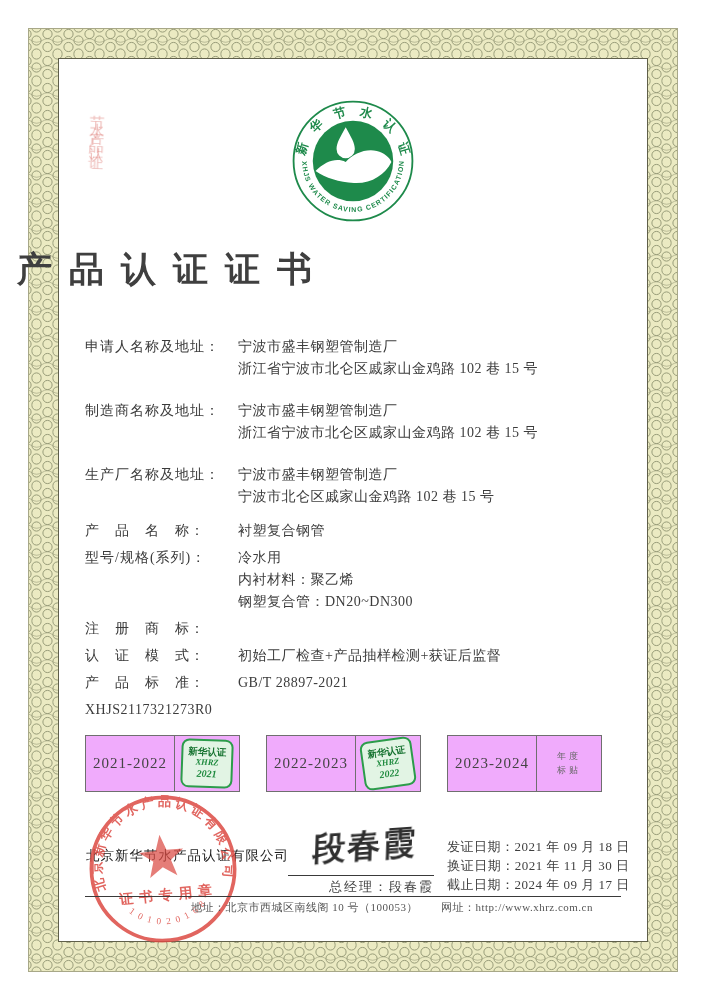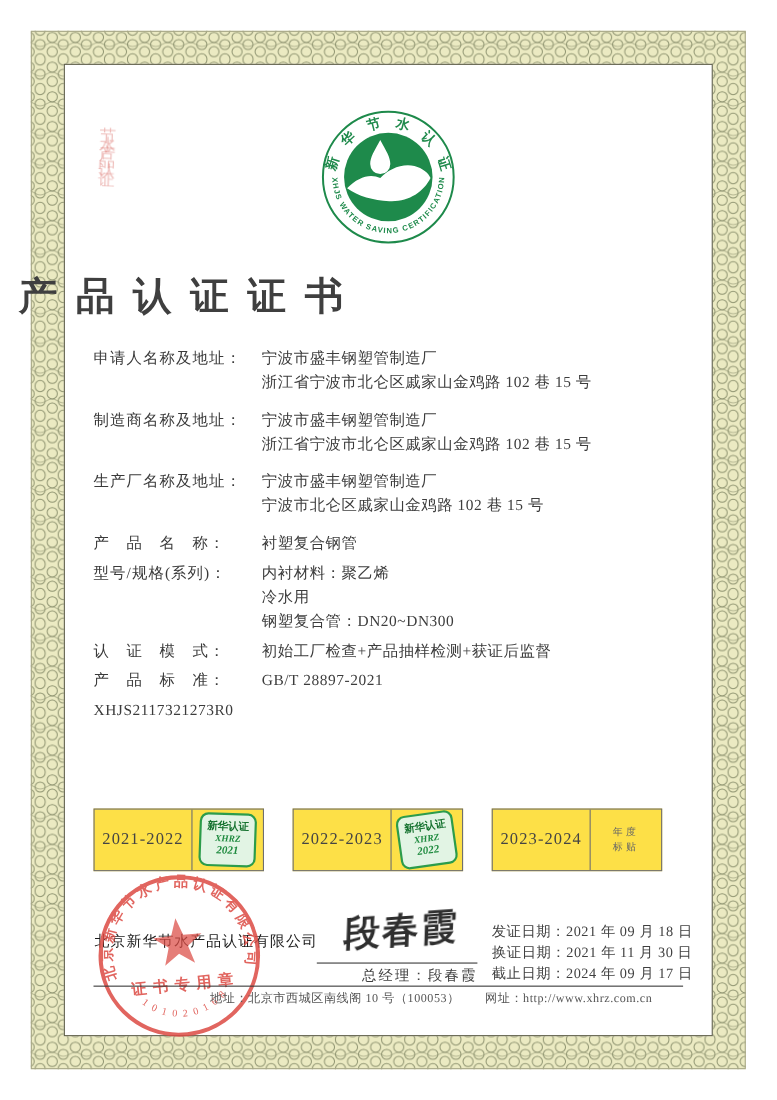--- a/index.html
+++ b/index.html
@@ -15,30 +15,30 @@
     position:absolute;left:0;top:246px;width:706px;text-align:left;
     font-family:"Liberation Sans","DejaVu Sans",sans-serif;
     font-size:35px;font-weight:700;letter-spacing:17px;text-indent:17px;color:#3f3f3f;
   }
   
   .fields{position:absolute;left:85px;top:316px;width:537px;}
   .row{display:flex;font-size:14px;line-height:22px;}
   .row .lbl{width:153px;flex:none;letter-spacing:1px;color:#3a3a3a;}
   .row .val{flex:1;}
   .row .val div{min-height:22px;letter-spacing:0.5px;}
-  .m12{margin-bottom:12px;}
+  .m12{margin-bottom:12px;margin-top:20px;}
   .m5{margin-bottom:5px;}
   
   .statement{
     position:absolute;left:85px;top:684px;width:537px;
     font-size:14px;line-height:21px;text-indent:2em;letter-spacing:0.5px;color:#3a3a3a;
   }
   
   .boxes{position:absolute;left:85px;top:735px;width:517px;display:flex;justify-content:space-between;}
-  .ybox{width:153px;height:55px;border:1px solid #6f6f6f;display:flex;background:#fde047;}
+  .ybox{width:153px;height:55px;border:1px solid #6f6f6f;display:flex;background:#f0abfc;}
   .ybox .year{flex:1;display:flex;align-items:center;justify-content:center;
     font-size:15px;letter-spacing:1px;color:#444;}
   .ybox .slot{width:64px;border-left:1px solid #6f6f6f;position:relative;
     display:flex;align-items:center;justify-content:center;}
   .sticker{
     width:48px;height:45px;border:2px solid #2c9c4b;border-radius:8px;background:#e2f4e4;
     display:flex;flex-direction:column;align-items:center;justify-content:center;line-height:1.15;
   }
   .sticker .s1{font-size:9.5px;font-weight:700;color:#15722f;font-family:"Liberation Sans",sans-serif;}
   .sticker .s2{font-size:8.5px;font-style:italic;font-weight:700;color:#1e8a3e;}
@@ -138,24 +138,30 @@
     </div>
     <div class="row m5">
       <div class="lbl">产　品　名　称：</div>
       <div class="val">
           <div>衬塑复合钢管</div>
         </div>
     </div>
     <div class="row m5">
       <div class="lbl">型号/规格(系列)：</div>
       <div class="val">
+        <div>冷水用</div>
         <div>内衬材料：聚乙烯</div>
-        <div>冷水用</div>
         <div>钢塑复合管：DN20~DN300</div>
       </div>
+    </div>
+    <div class="row m5">
+      <div class="lbl">注　册　商　标：</div>
+      <div class="val">
+          <div></div>
+        </div>
     </div>
     <div class="row m5">
       <div class="lbl">认　证　模　式：</div>
       <div class="val">
           <div>初始工厂检查+产品抽样检测+获证后监督</div>
         </div>
     </div>
     <div class="row m5">
       <div class="lbl">产　品　标　准：</div>
       <div class="val">

